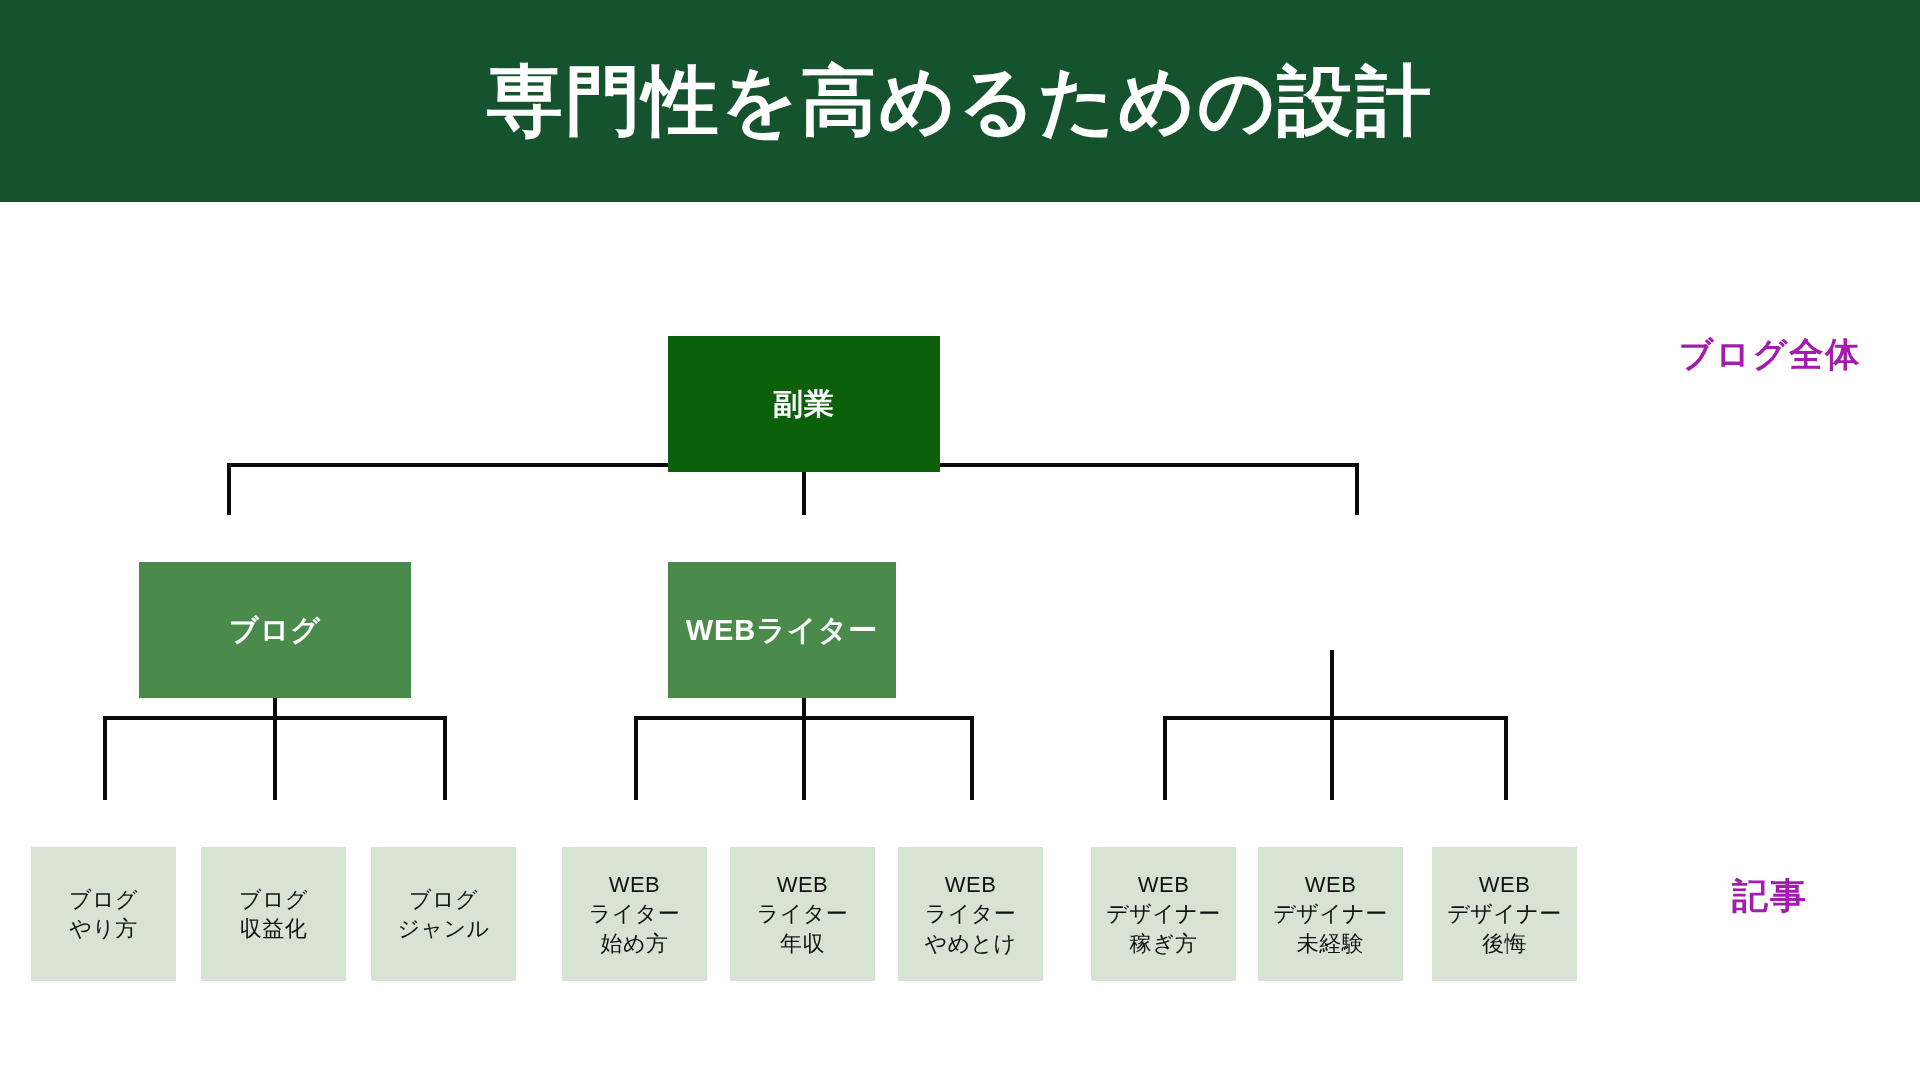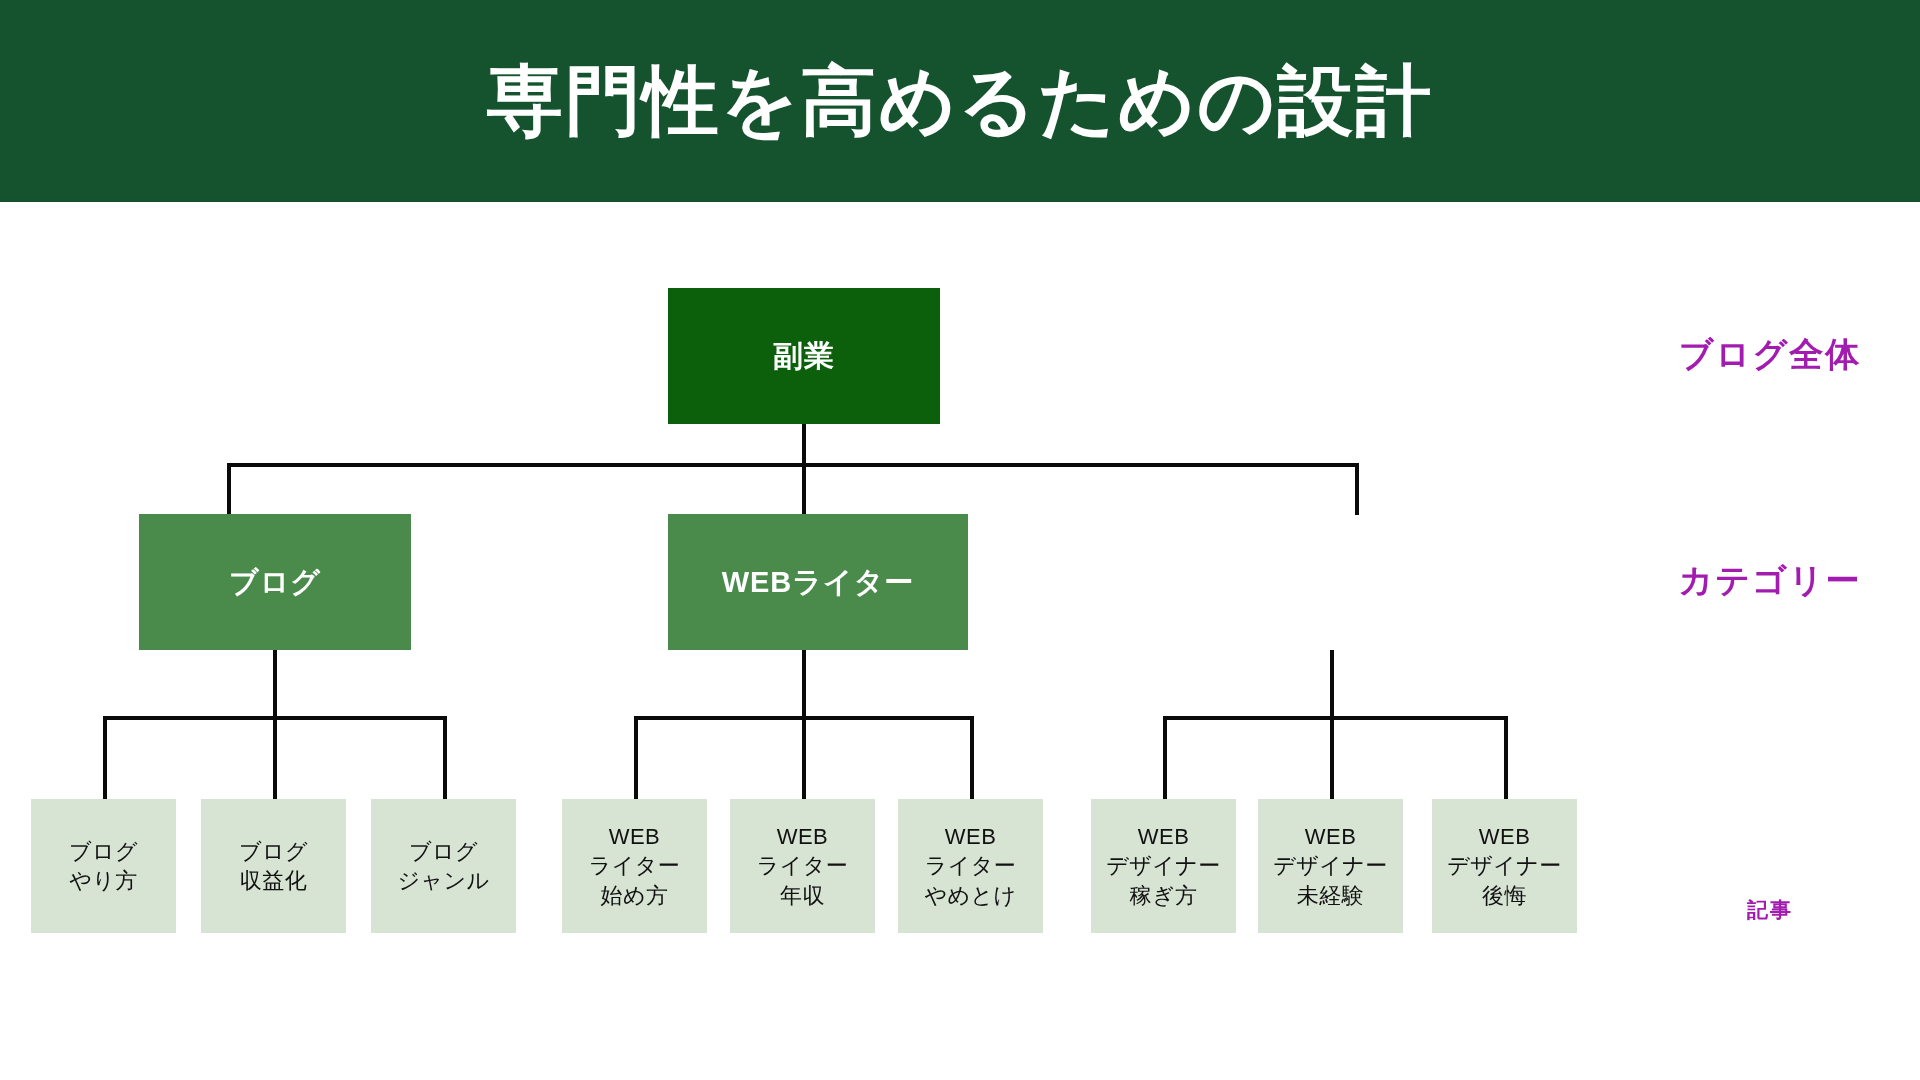--- a/index.html
+++ b/index.html
@@ -44,20 +44,21 @@
 
   
   .node {
     position: absolute;
     box-sizing: border-box;
     display: flex;
     align-items: center;
     justify-content: center;
     text-align: center;
     z-index: 3;
+    margin-top: 48px;
   }
   .node .node-label {
     display: block;
     white-space: pre-line;
     line-height: 1.32;
   }
 
   .node.root {
     background: #0c600c;
     color: #ffffff;
@@ -134,21 +135,21 @@
   <div class="line v" style="left:1504px; top:716px; height:84px;"></div>
 
   <div class="node root" style="left:668px; top:288px; width:272px; height:136px;">
     <span class="node-label">副業</span>
   </div>
 
   <div class="node category" style="left:139px; top:514px; width:272px; height:136px;">
     <span class="node-label">ブログ</span>
   </div>
 
-  <div class="node category" style="left:668px; top:514px; width:300px; height:136px;">
+  <div class="node category" style="left:668px; top:514px; width:228px; height:136px;">
     <span class="node-label">WEBライター</span>
   </div>
 
 
   <div class="node article" style="left:31px; top:799px; width:145px; height:134px;">
     <span class="node-label">ブログ
 やり方</span>
   </div>
 
   <div class="node article" style="left:201px; top:799px; width:145px; height:134px;">
@@ -192,17 +193,16 @@
   </div>
 
   <div class="node article" style="left:1432px; top:799px; width:145px; height:134px;">
     <span class="node-label">WEB
 デザイナー
 後悔</span>
   </div>
 
   <div class="tier-label" style="left:1660px; top:332px; width:220px; font-size:34px;">ブログ全体</div>
 
-  <div class="tier-label" style="left:1660px; top:558px; width:220px; font-size:34px;">カテゴリー</div>
-
-  <div class="tier-label" style="left:1660px; top:896px; width:220px; font-size:21px;">記事</div>
+
+  <div class="tier-label" style="left:1660px; top:872px; width:220px; font-size:36px;">記事</div>
 
 </div>
 
 </body></html>

